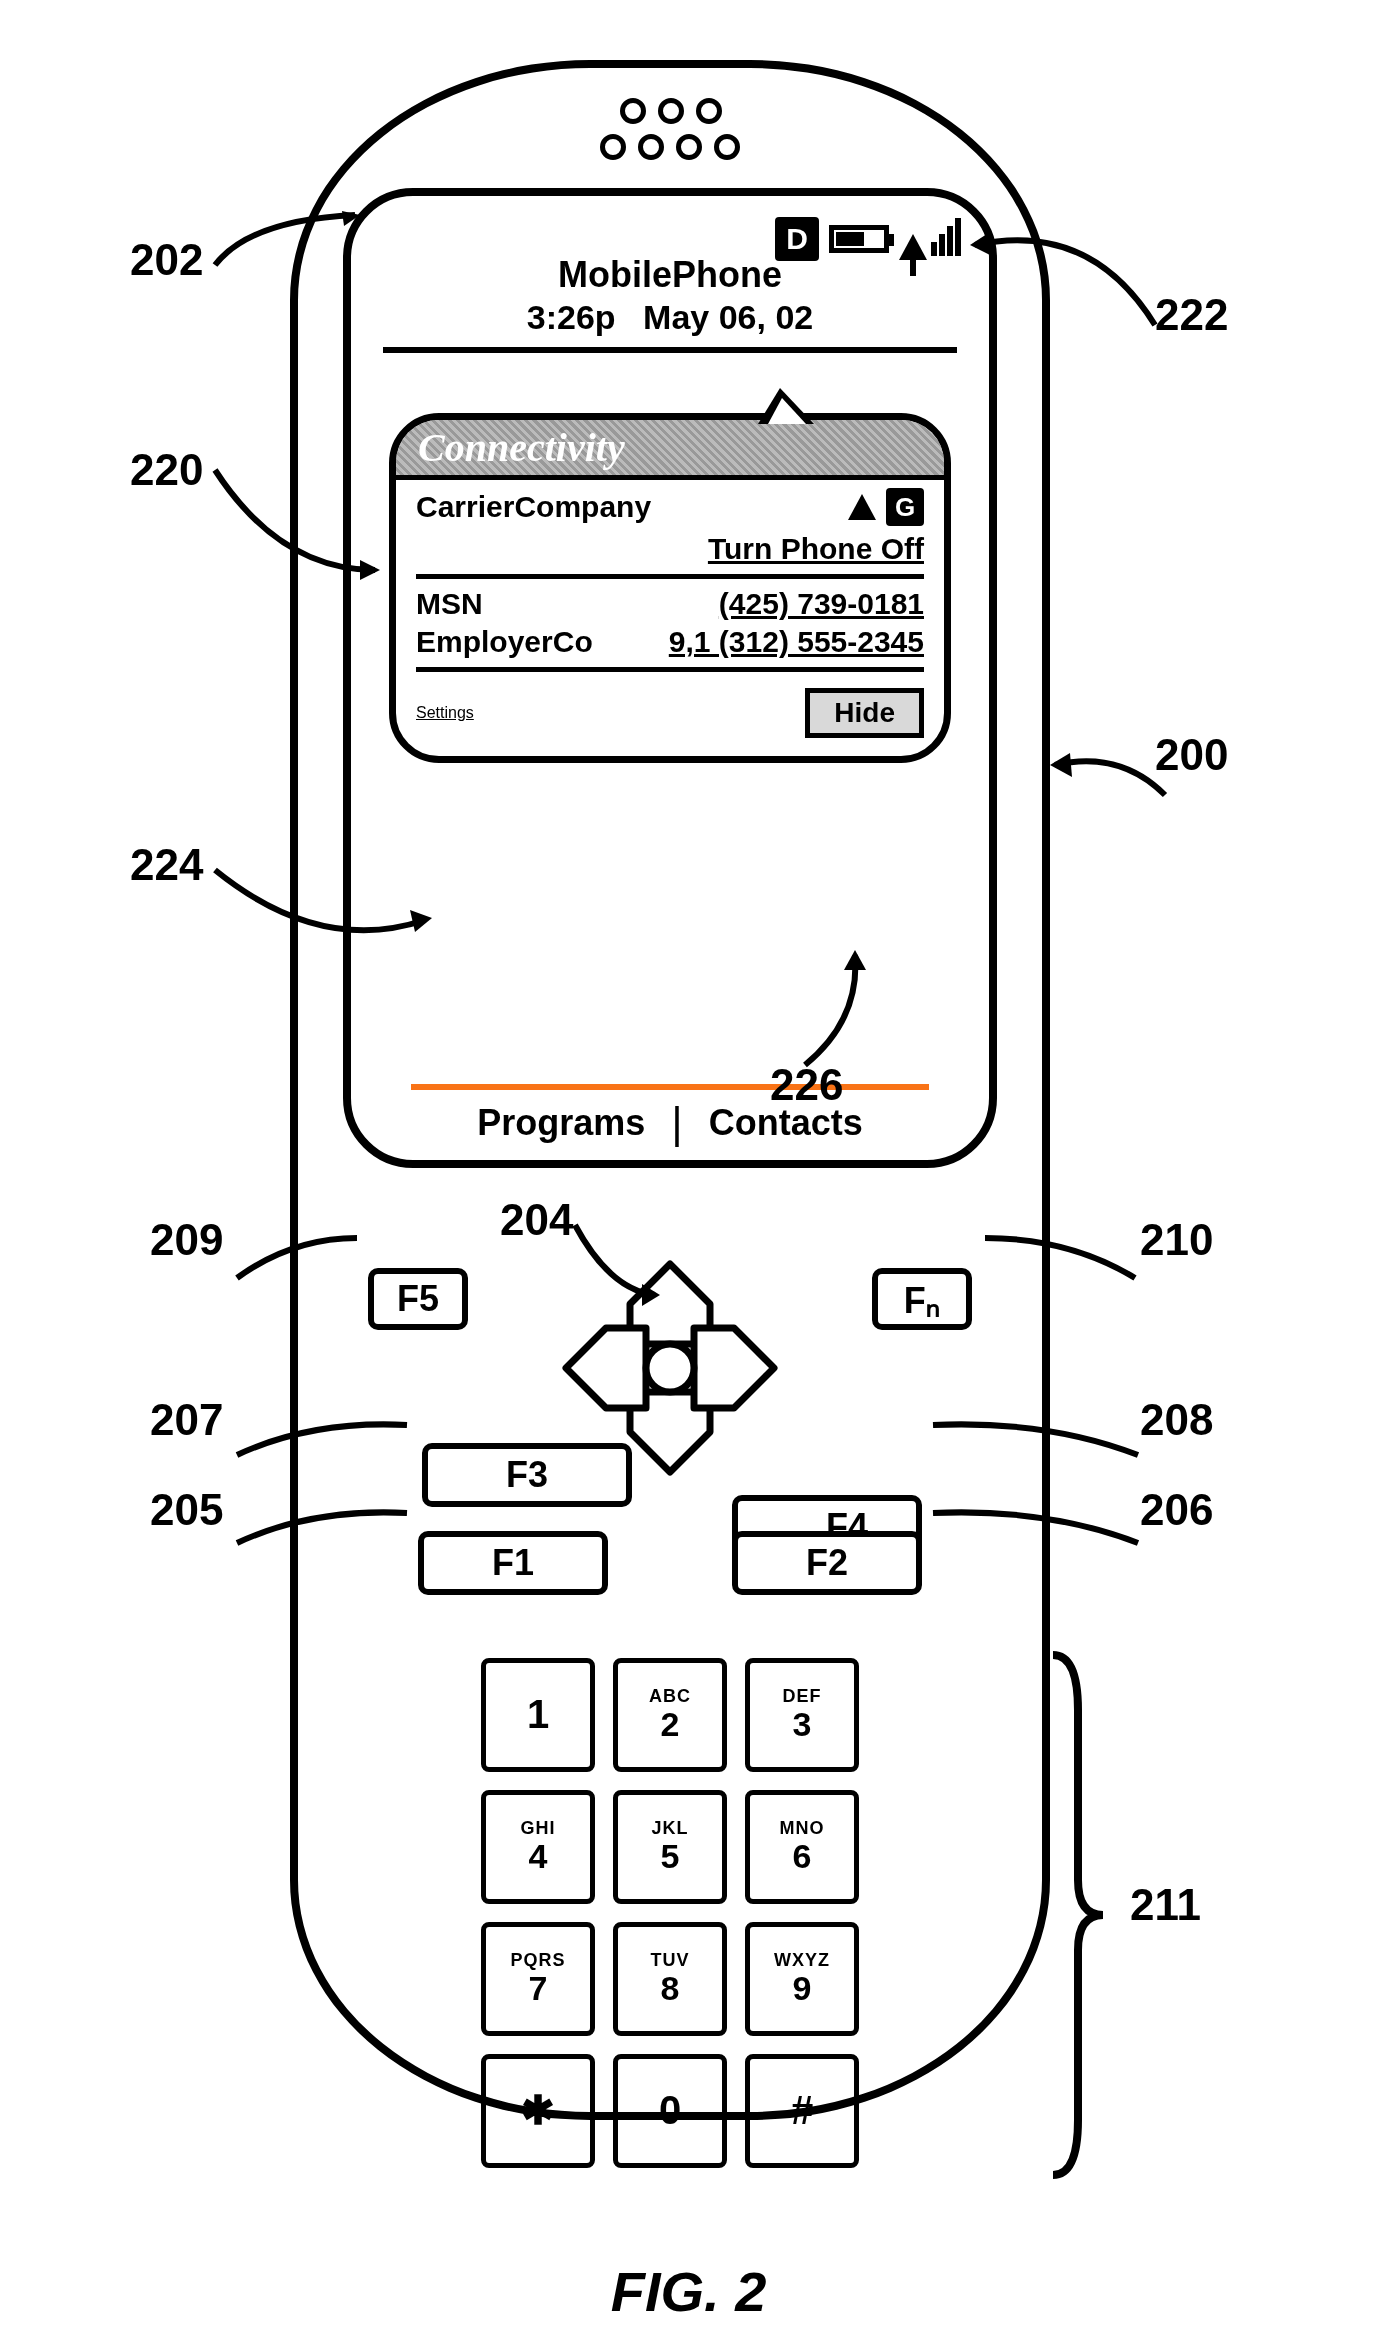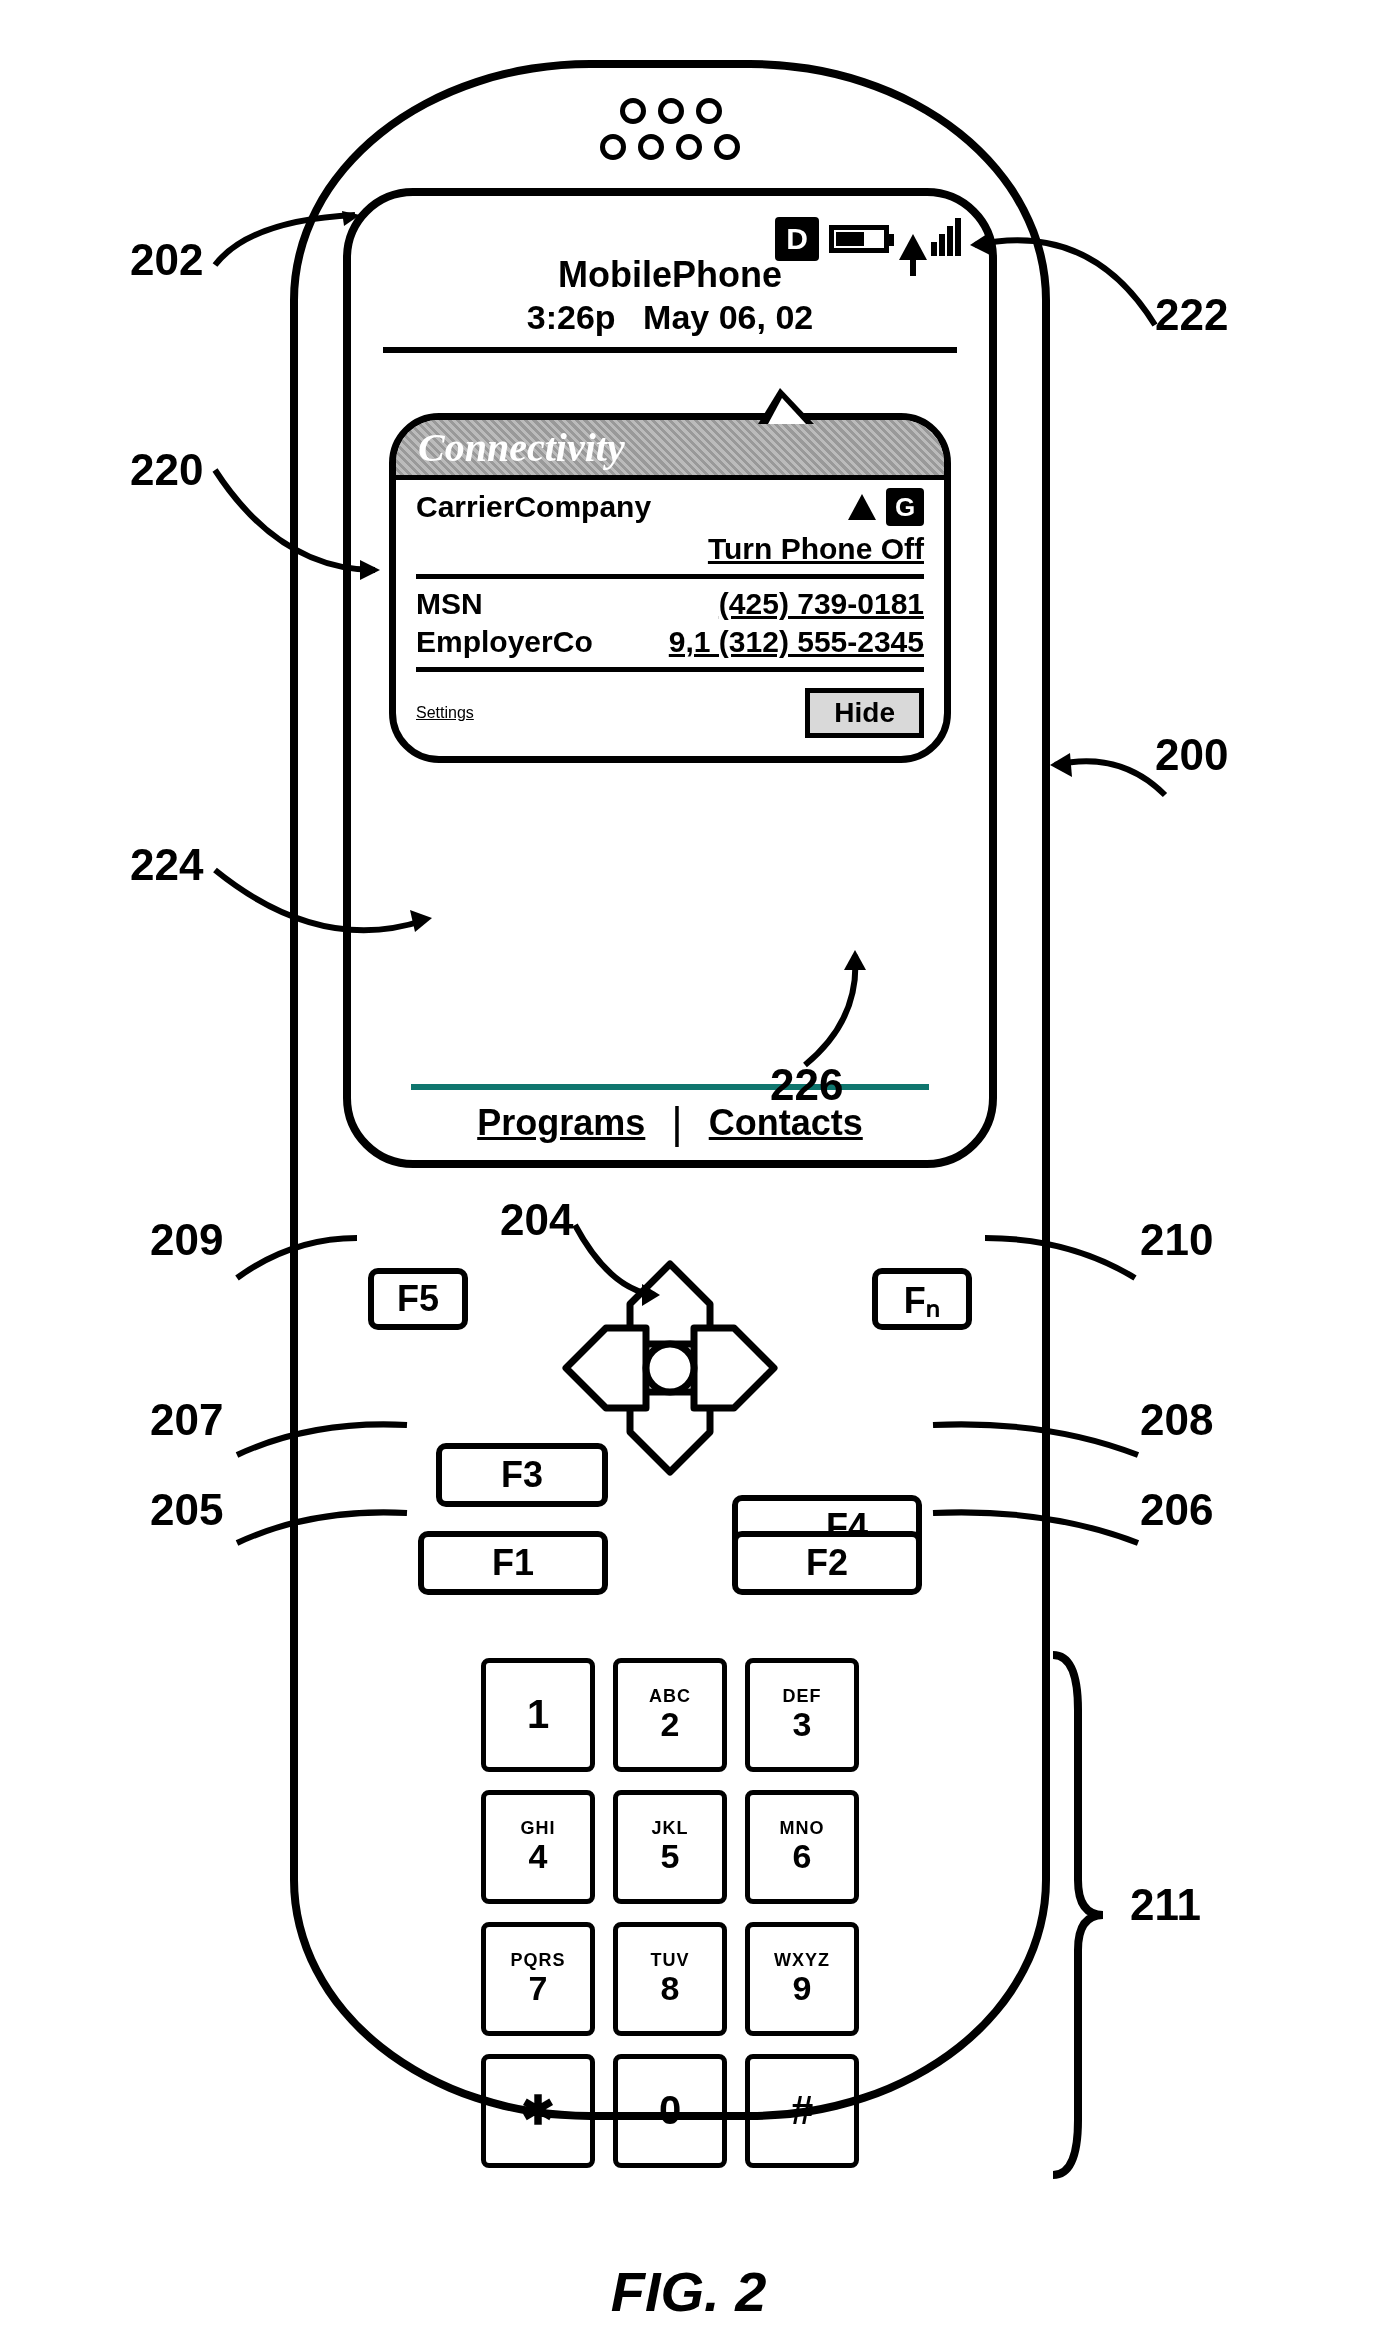--- a/index.html
+++ b/index.html
@@ -166,21 +166,21 @@
     background: #d9d9d9;
     padding: 4px 24px;
     font-weight: 700;
     font-size: 28px;
   }
 
   .softkeys {
     position:absolute; left:60px; right:60px; bottom:12px;
     display:flex; justify-content:center; align-items:center;
     font-size: 36px; font-weight: 700;
-    border-top: 6px solid #0f766e; padding-top: 8px; text-decoration: underline;
+    border-top: 6px solid #f97316; padding-top: 8px;
   }
   .softkeys .sep { padding: 0 26px; font-weight: 400; font-size: 44px; }
 
   
   .dpad {
     position:absolute; top:1190px; left:50%; transform: translateX(-50%);
     width: 220px; height: 220px;
   }
   .dpad svg { width:100%; height:100%; }
 
@@ -316,21 +316,21 @@
 
           <path d="M214 110 L174 150 L134 150 L134 70 L174 70 Z"></path>
 
           <circle cx="110" cy="110" r="24"></circle>
         </g>
       </svg>
     </div>
 
     <div class="fkey" style="top:1200px; left:70px;  width:100px; height:62px;">F5</div>
     <div class="fkey" style="top:1200px; right:70px; width:100px; height:62px;">Fₙ</div>
-    <div class="fkey" style="top:1375px; left:138px; width:172px; height:64px;">F3</div>
+    <div class="fkey" style="top:1375px; left:124px; width:210px; height:64px;">F3</div>
     <div class="fkey" style="top:1427px; right:120px;width:190px; height:64px;padding-left:40px;">F4</div>
     <div class="fkey" style="top:1463px; left:120px; width:190px; height:64px;">F1</div>
     <div class="fkey" style="top:1463px; right:120px;width:190px; height:64px;">F2</div>
 
     <div class="keypad" id="keypad">
         <div class="key single">
           <div class="main">1</div>
         </div>
         <div class="key">
           <div class="sub">ABC</div>

